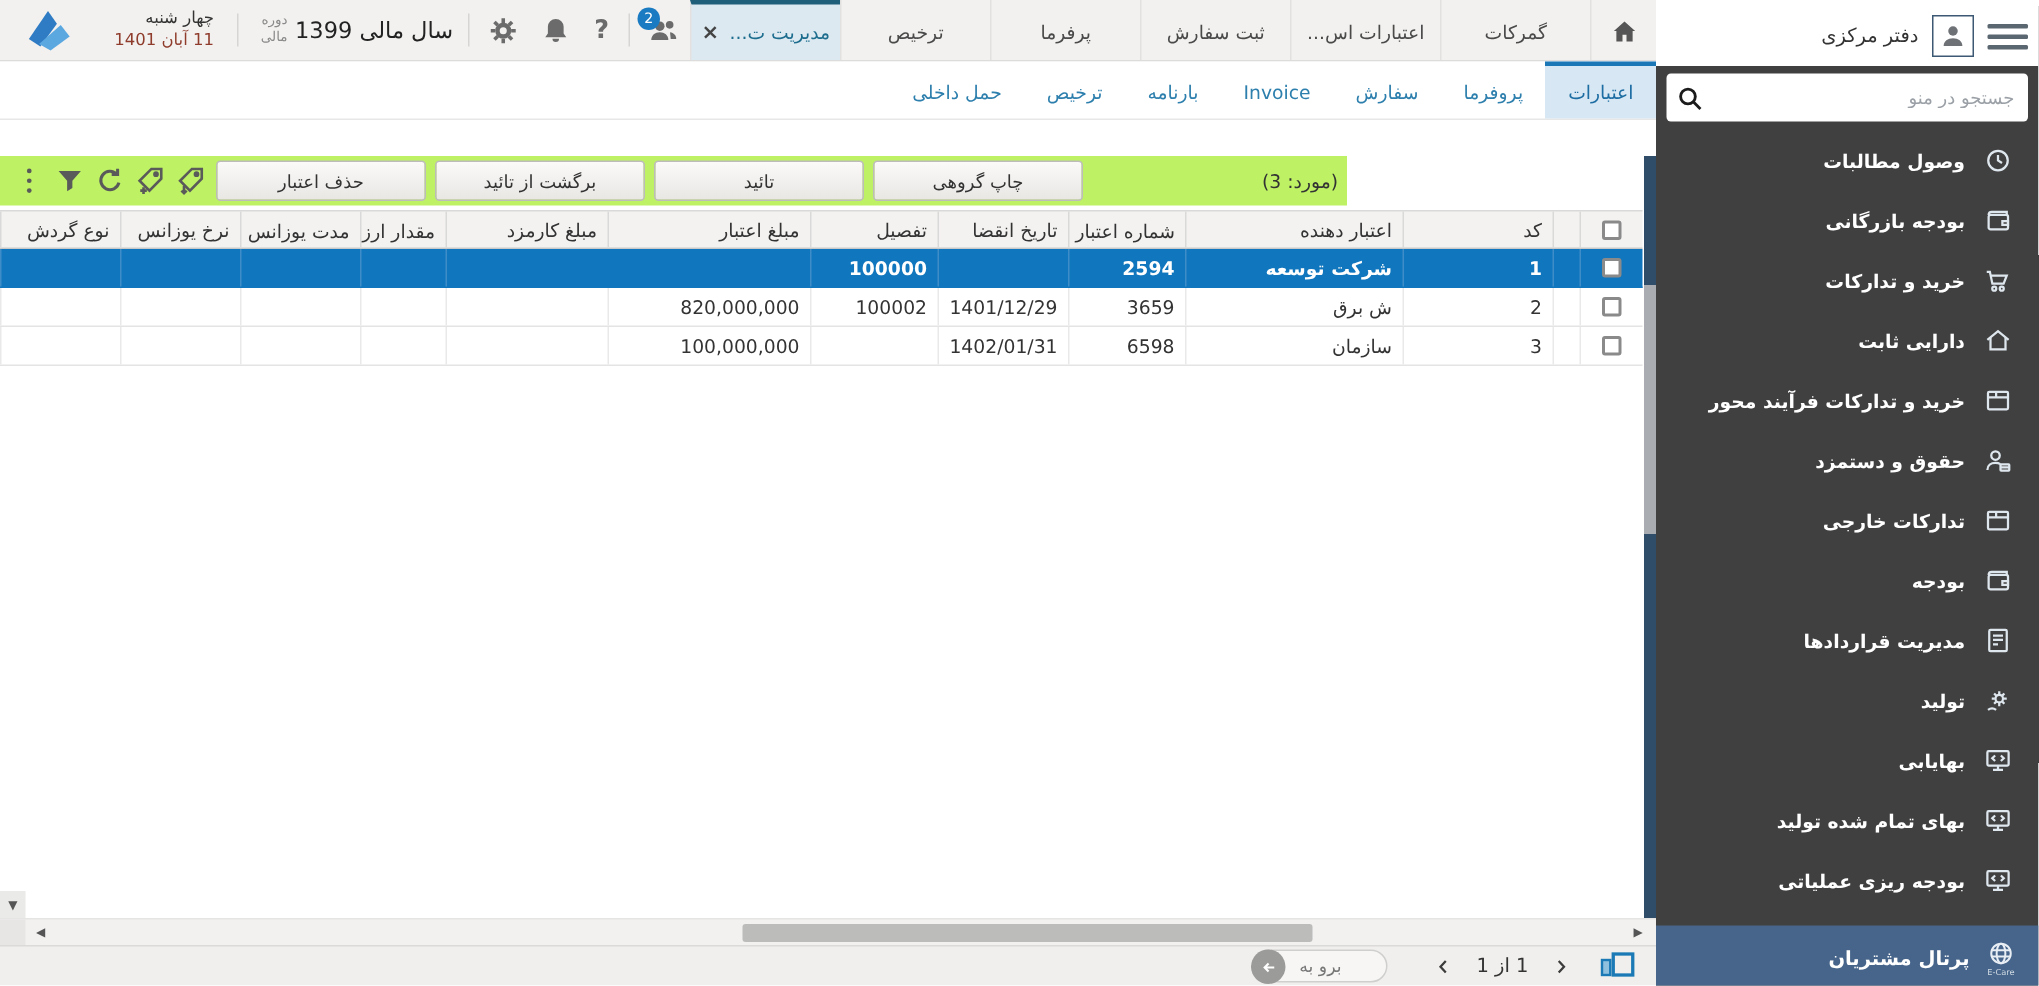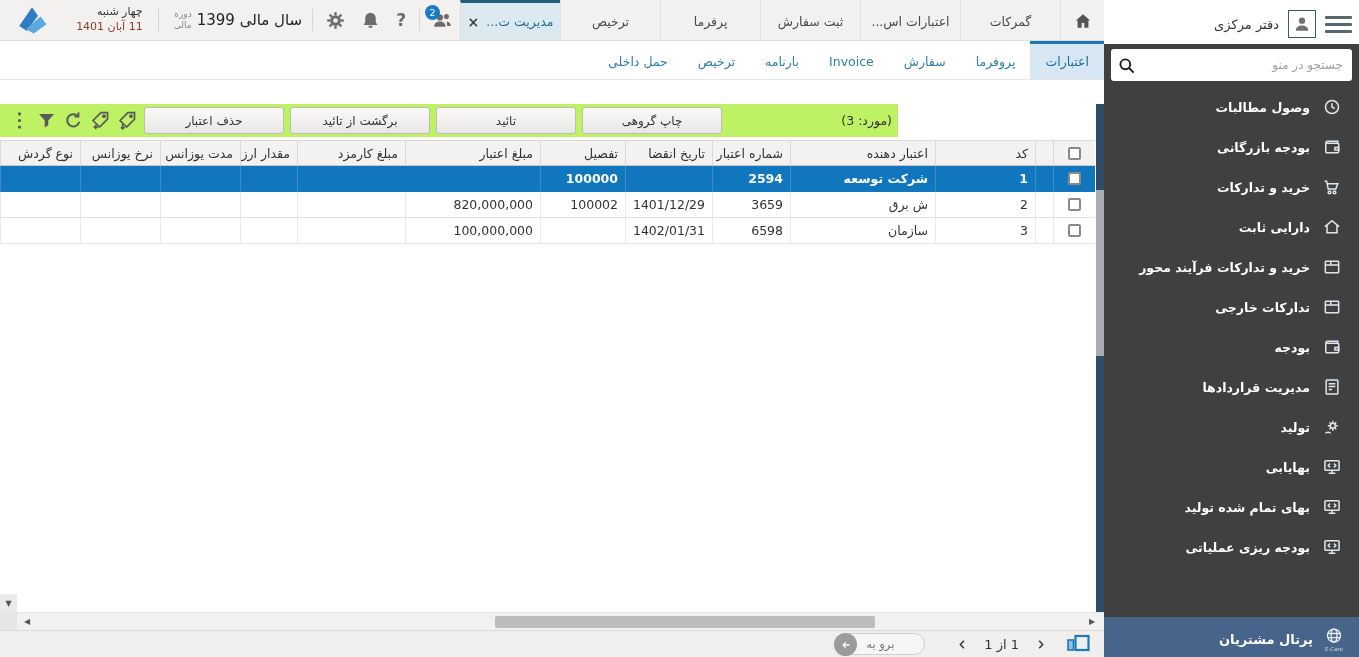--- a/index.html
+++ b/index.html
@@ -424,20 +424,31 @@
           <svg viewBox="0 0 24 24" fill="none" stroke="currentColor" stroke-width="1.8">
             <rect x="4" y="5" width="16" height="14" rx="1"></rect>
             <path d="M4 9.5h16M10.5 5v4.5"></path>
           </svg>
         </span>
         <span class="lbl">خرید و تدارکات فرآیند محور</span>
       </div>
       <div class="mitem">
         <span class="icn">
           <svg viewBox="0 0 24 24" fill="none" stroke="currentColor" stroke-width="1.8">
+            <circle cx="10" cy="8" r="3.4"></circle>
+            <path d="M3.5 19.5c0-3.6 2.9-5.6 6.5-5.6 1.4 0 2.8.3 3.9 1"></path>
+            <rect x="14" y="15" width="7" height="5" rx=".5"></rect>
+            <path d="M14 17.5h7"></path>
+          </svg>
+        </span>
+        <span class="lbl">حقوق و دستمزد</span>
+      </div>
+      <div class="mitem">
+        <span class="icn">
+          <svg viewBox="0 0 24 24" fill="none" stroke="currentColor" stroke-width="1.8">
             <rect x="4" y="5" width="16" height="14" rx="1"></rect>
             <path d="M4 9.5h16M10.5 5v4.5"></path>
           </svg>
         </span>
         <span class="lbl">تدارکات خارجی</span>
       </div>
       <div class="mitem">
         <span class="icn">
           <svg viewBox="0 0 24 24" fill="none" stroke="currentColor" stroke-width="1.8">
             <path d="M4.5 7.5C4.5 6 5.5 5 7 5h12v2.5"></path>

